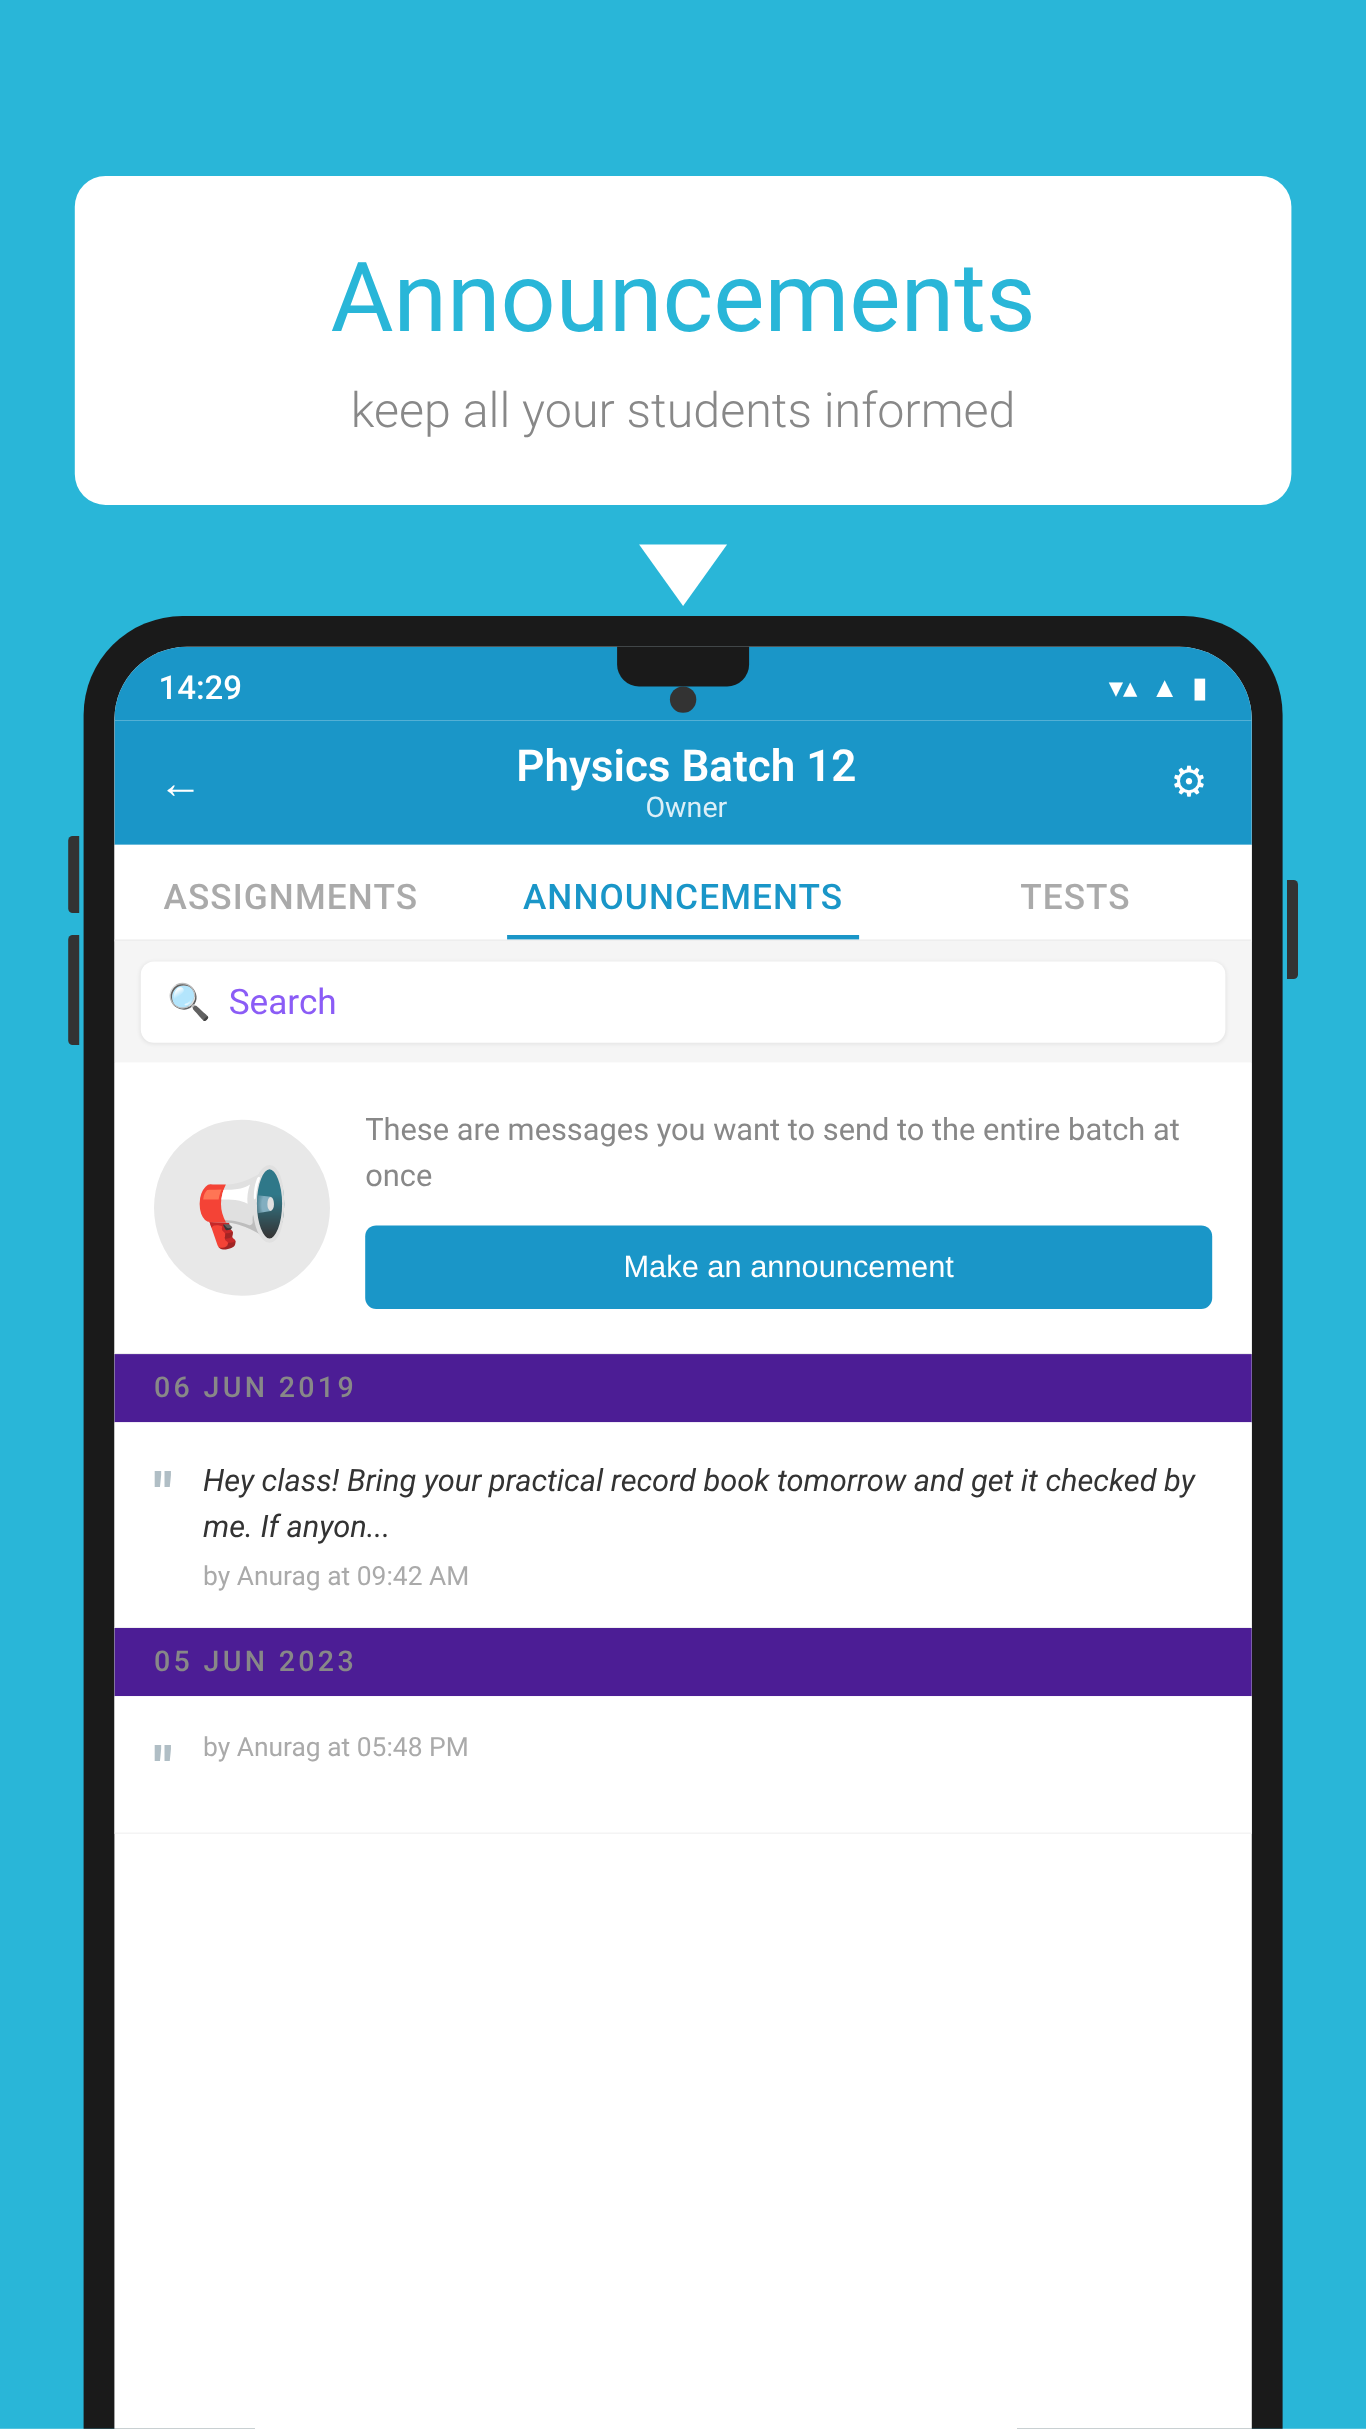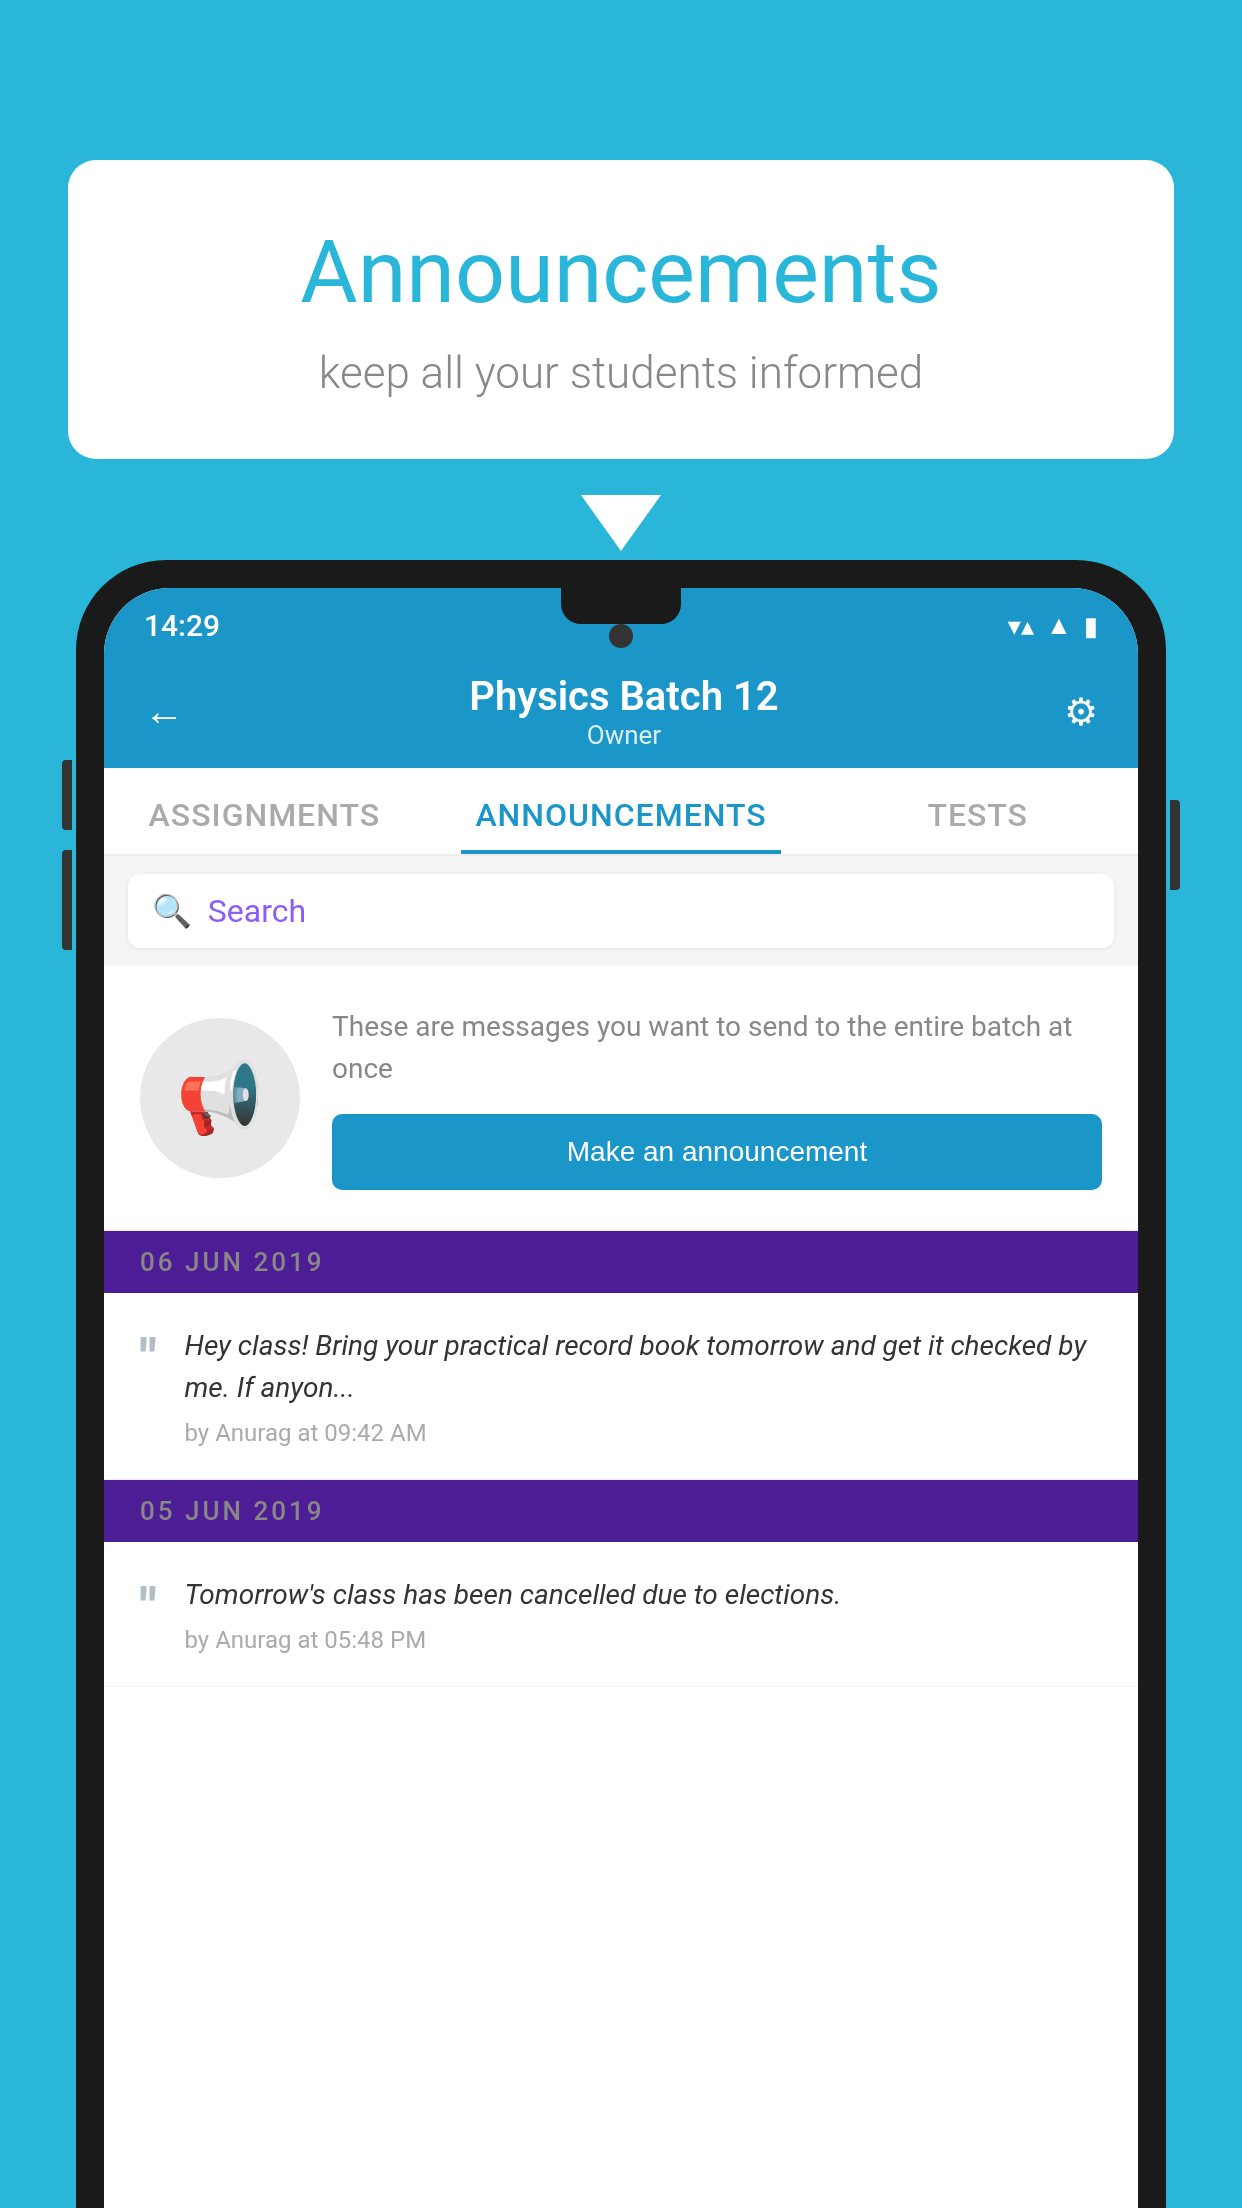--- a/index.html
+++ b/index.html
@@ -422,26 +422,25 @@
 
       <div class="announcement-item">
         <div class="quote-icon">"</div>
         <div class="announcement-content">
           <div class="announcement-text">Hey class! Bring your practical record book tomorrow and get it checked by me. If anyon...</div>
           <div class="announcement-meta">by Anurag at 09:42 AM</div>
         </div>
       </div>
 
       <div class="date-separator">
-        <span>05  JUN  2019</span>
+        <span>05  JUN  2023</span>
       </div>
 
       <div class="announcement-item">
         <div class="quote-icon">"</div>
         <div class="announcement-content">
-          <div class="announcement-text">Tomorrow's class has been cancelled due to elections.</div>
           <div class="announcement-meta">by Anurag at 05:48 PM</div>
         </div>
       </div>
 
     </div>
   </div>
 </div>
 
 </body></html>

